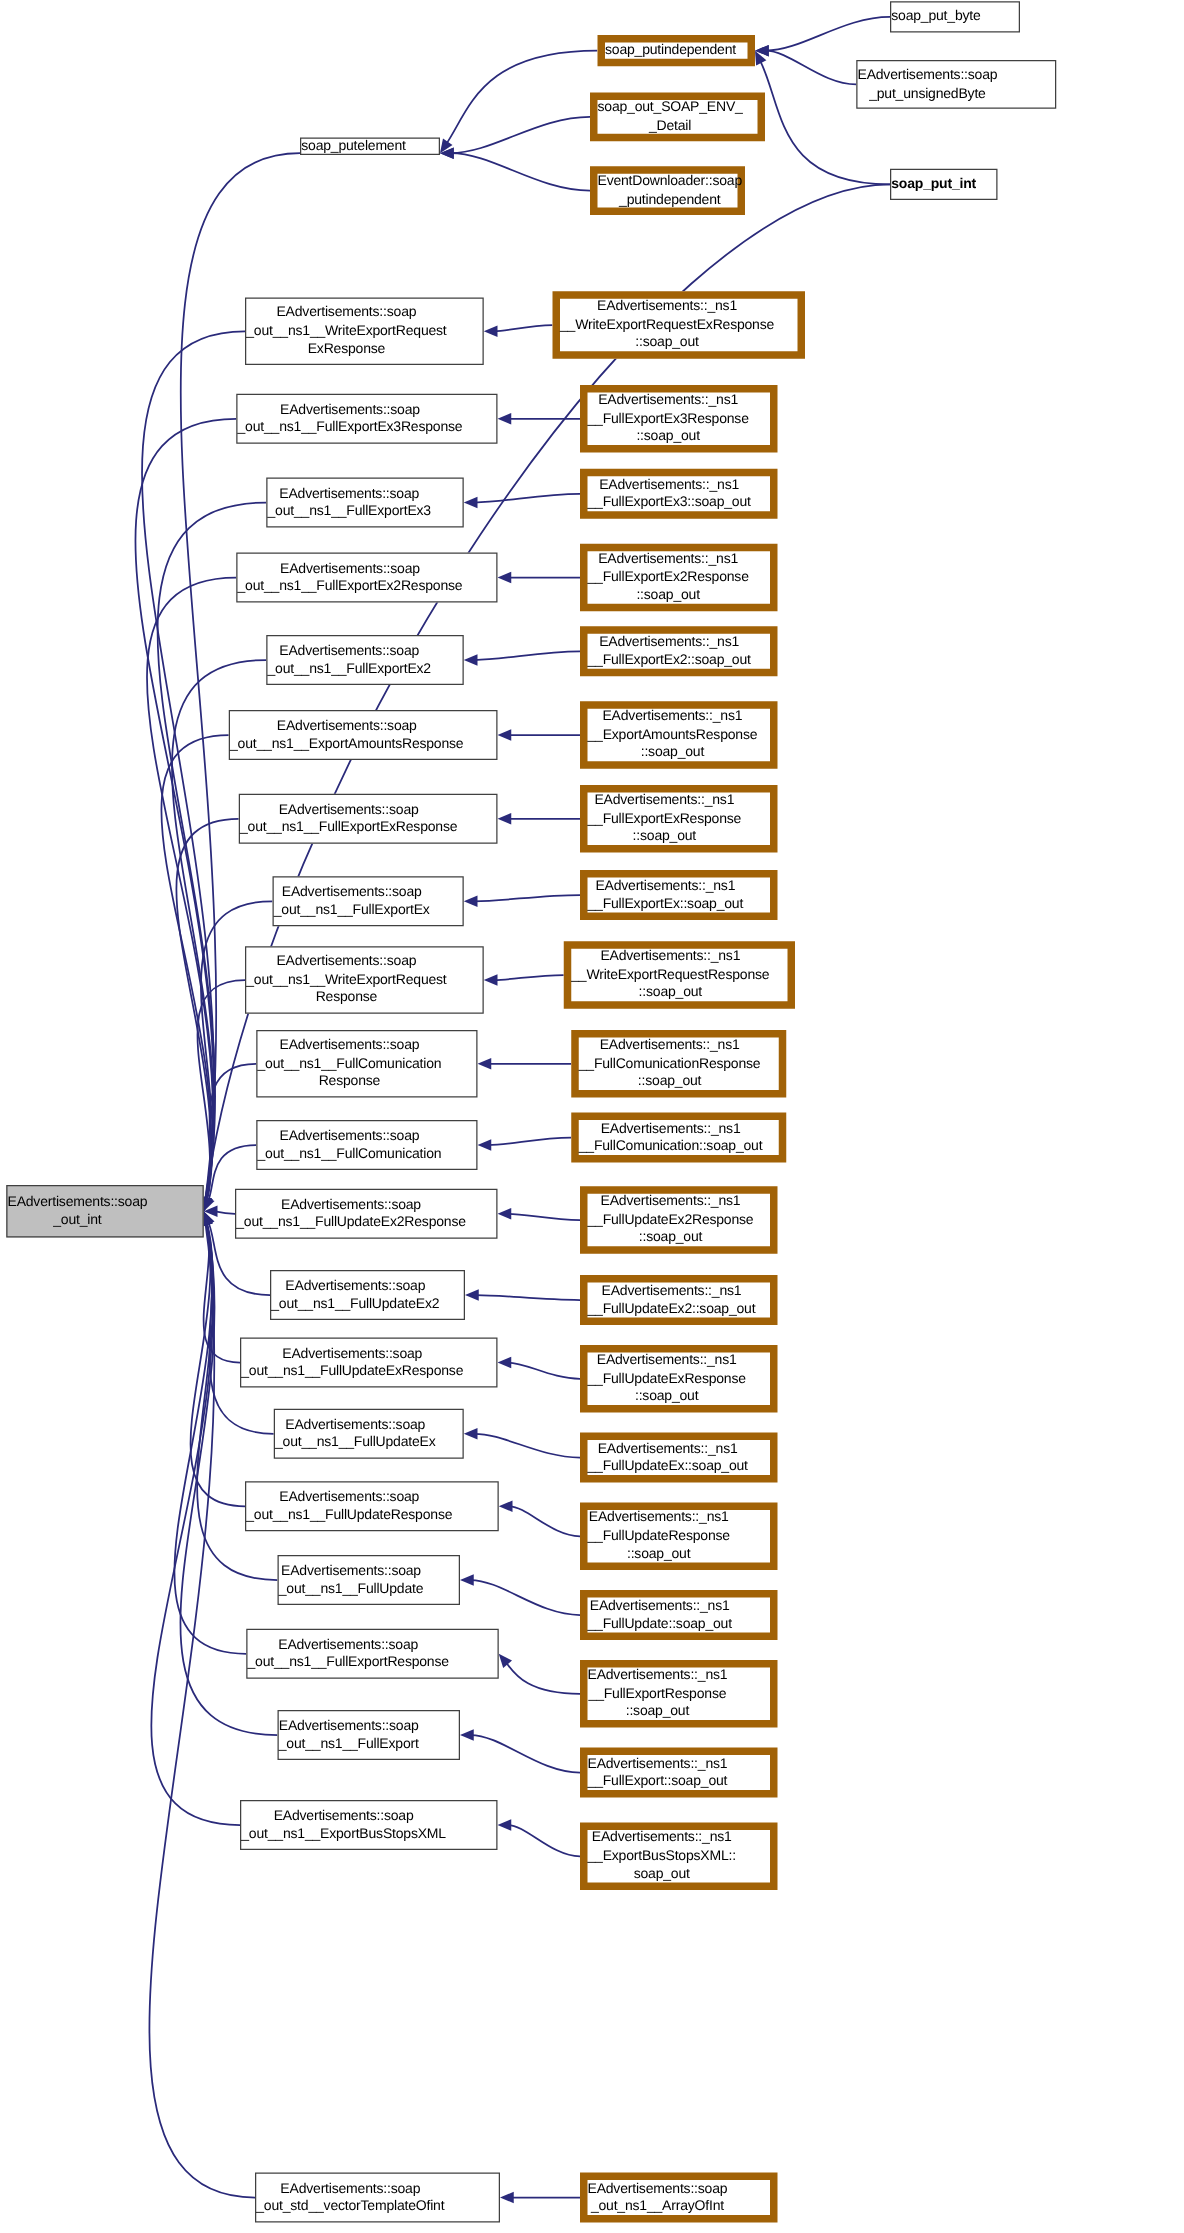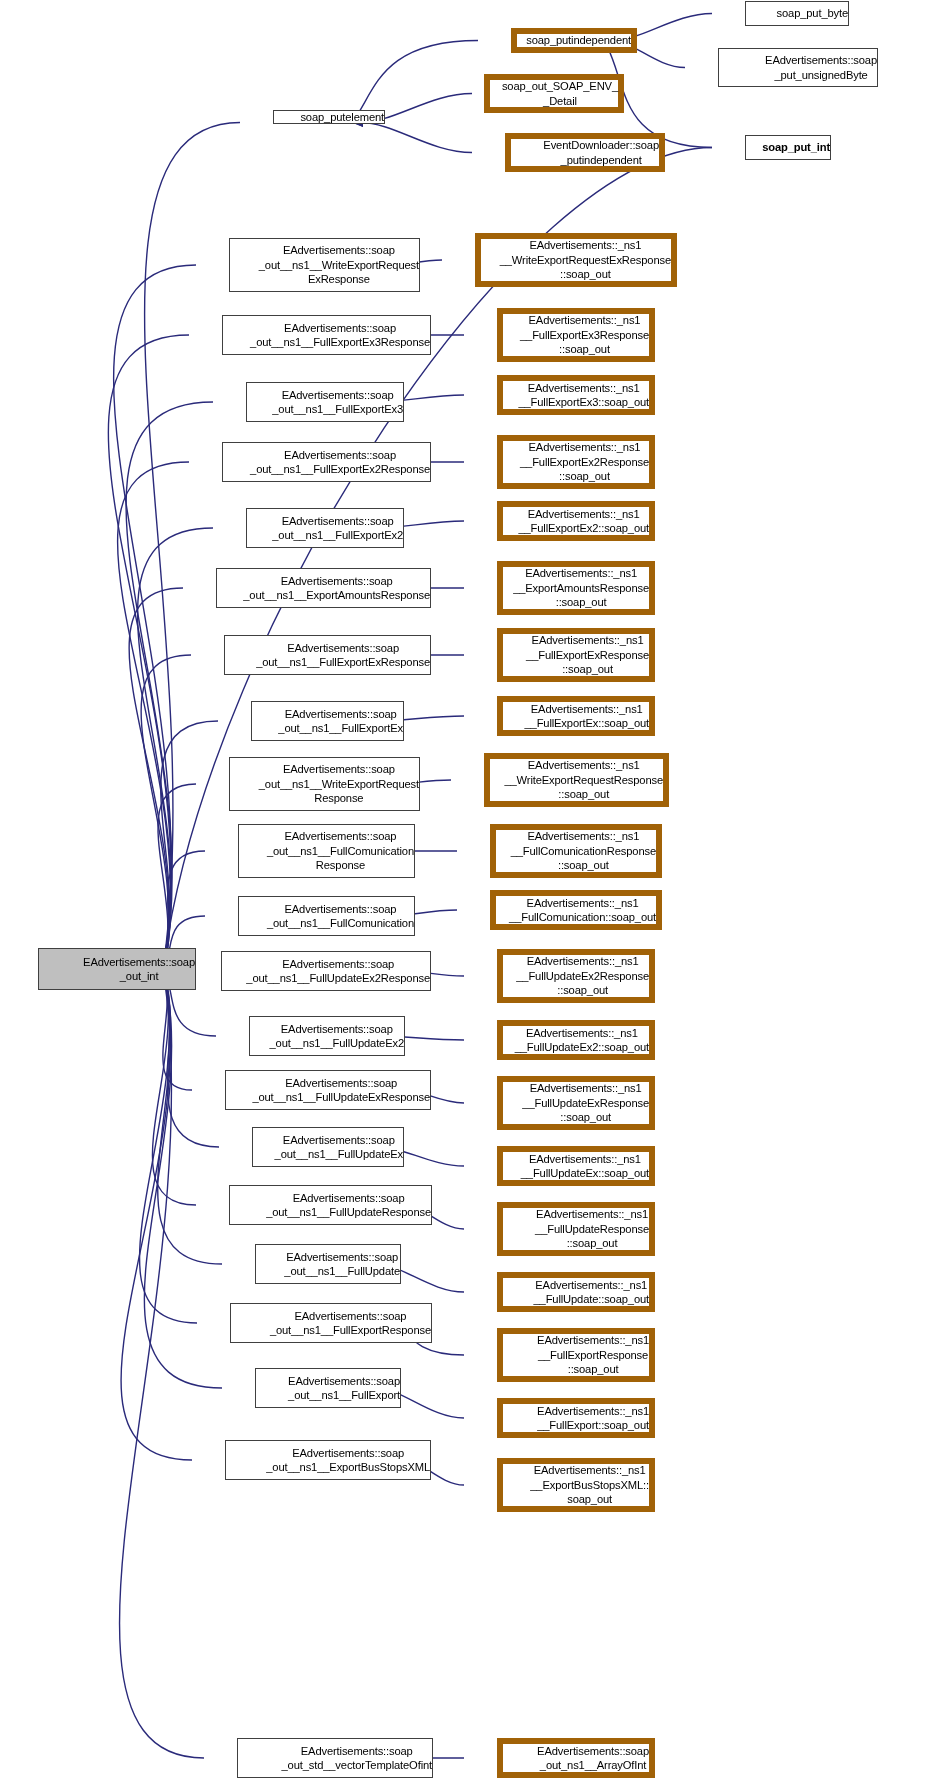--- a/index.html
+++ b/index.html
@@ -4,31 +4,30 @@
 <style>
   html,body{margin:0;padding:0;background:#ffffff;}
   body{font-family:"Liberation Sans","DejaVu Sans",sans-serif;}
   #canvas{position:relative;width:947px;height:1786px;background:#ffffff;overflow:hidden;}
   #edges{position:absolute;left:0;top:0;width:947px;height:1786px;pointer-events:none;}
   .node{
     position:absolute;
     box-sizing:border-box;
     display:flex;
     align-items:center;
-    justify-content:flex-end;
+    justify-content:flex-start;
     text-align:center;
     font-size:11.2px;
     line-height:14.4px;
     color:#000000;
     background:#ffffff;
     border:1px solid #404040;
     white-space:pre-line;
     letter-spacing:-0.15px;
     z-index:5;
-    margin-left:33px;
   }
   .node.red{border:6px solid #a16207;}
   .node.current{background:#bfbfbf;border:1px solid #404040;}
 </style>
 </head>
 <body>
 
 <div id="canvas">
   <svg id="edges" xmlns="http://www.w3.org/2000/svg">
       <path d="M 712 13.5 C 674.2 13.5, 641.8 40.5, 612.5 40.5" fill="none" stroke="#2a2a7a" stroke-width="1.4"></path>
@@ -130,23 +129,23 @@
       <path d="M 464 1758 C 441.6 1758, 422.4 1758, 408.5 1758" fill="none" stroke="#2a2a7a" stroke-width="1.4"></path>
       <polygon points="400,1758 411,1753.4 411,1762.6" fill="#2a2a7a"></polygon>
       <path d="M 204 1758 C 14 1758, 210.5 1300.38, 164.20606266981687 977.4140010005035" fill="none" stroke="#2a2a7a" stroke-width="1.4"></path>
       <polygon points="163,969 169.11424634944728,979.2360144381626 160.00732761949052,980.5413999160819" fill="#2a2a7a"></polygon>
     </svg>
   <div id="node-layer">
       <div class="node current" style="left: 5px; top: 948px; width: 158px; height: 42px;"><span>EAdvertisements::soap
 _out_int</span></div>
       <div class="node" style="left: 240px; top: 110px; width: 112px; height: 14px;"><span>soap_putelement</span></div>
       <div class="node red" style="left: 478px; top: 28px; width: 126px; height: 25px;"><span>soap_putindependent</span></div>
-      <div class="node red" style="left: 451px; top: 74px; width: 140px; height: 39px; padding-left: 30px;"><span>soap_out_SOAP_ENV_
+      <div class="node red" style="left: 472px; top: 74px; width: 140px; height: 39px;"><span>soap_out_SOAP_ENV_
 _Detail</span></div>
-      <div class="node red" style="left: 472px; top: 133px; width: 160px; height: 39px;"><span>EventDownloader::soap
+      <div class="node red" style="left: 472px; top: 133px; width: 124px; height: 39px;"><span>EventDownloader::soap
 _putindependent</span></div>
       <div class="node" style="left: 712px; top: 1px; width: 104px; height: 25px;"><span>soap_put_byte</span></div>
       <div class="node" style="left: 685px; top: 48px; width: 160px; height: 39px;"><span>EAdvertisements::soap
 _put_unsignedByte</span></div>
       <div class="node" style="left: 712px; top: 135px; width: 86px; height: 25px; font-weight: bold;"><span>soap_put_int</span></div>
       <div class="node" style="left: 196px; top: 238px; width: 191px; height: 54px;"><span>EAdvertisements::soap
 _out__ns1__WriteExportRequest
 ExResponse</span></div>
       <div class="node red" style="left: 442px; top: 233px; width: 202px; height: 54px;"><span>EAdvertisements::_ns1
 __WriteExportRequestExResponse

